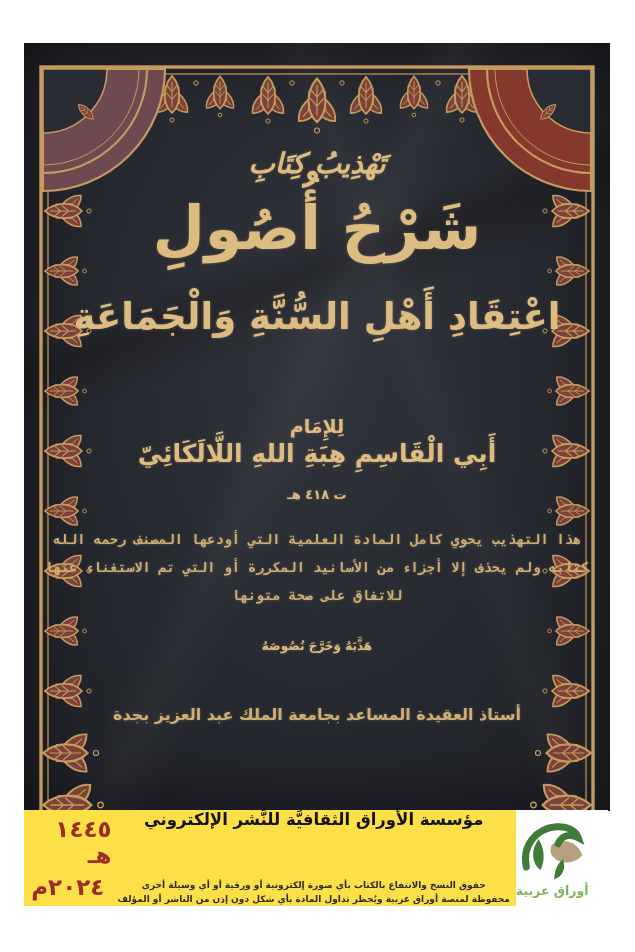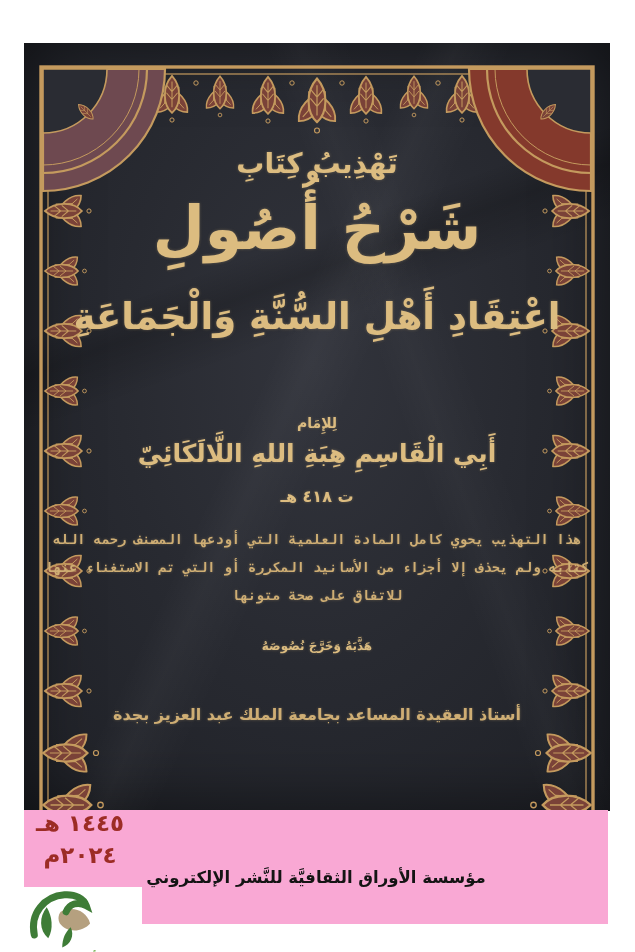--- a/index.html
+++ b/index.html
@@ -13,34 +13,34 @@
   .cover .crease{position:absolute;inset:0;
          background:
            linear-gradient(115deg, transparent 42%, rgba(255,255,255,.03) 46%, transparent 52%),
            linear-gradient(70deg, transparent 60%, rgba(255,255,255,.025) 64%, transparent 70%),
            linear-gradient(160deg, transparent 30%, rgba(0,0,0,.18) 34%, transparent 40%);}
   svg.ornaments{position:absolute;inset:0;pointer-events:none;}
 
   
   .gtxt{position:absolute;left:0;right:0;text-align:center;direction:rtl;
         color:#dcbc80;text-shadow:0 0 3px rgba(220,188,128,.35);}
-  .series-title {top:104px;font-size:28px;font-weight:700;}
+  .series-title {top:104px;font-size:28px;font-weight:700;font-style:italic;}
   .main-title-1 {top:150px;font-size:60px;font-weight:700;letter-spacing:2px;}
   .main-title-2 {top:252px;font-size:37px;font-weight:700;}
-  .byline       {top:372px;font-size:14px;font-weight:700;}
+  .byline       {top:372px;font-size:19px;font-weight:700;}
   .author-name  {top:396px;font-size:25px;font-weight:700;}
-  .author-death {top:444px;font-size:16px;font-weight:700;letter-spacing:3px;}
+  .author-death {top:444px;font-size:13px;font-weight:700;letter-spacing:3px;}
   .desc         {top:484px;font-size:13.5px;line-height:28px;color:#cfae74;font-weight:700;font-family:Liberation Mono, monospace;}
   .editor-head  {top:596px;font-size:12px;font-weight:700;}
   .editor-name  {top:620px;font-size:25px;font-weight:700;}
   .editor-title {top:662px;font-size:16px;font-weight:700;color:#cfae74;}
 
   
-  .banner{position:absolute;left:24px;top:810px;width:584px;height:114px;
-          display:flex;flex-direction:column;background:#f9a8d4;}
+  .banner{position:absolute;left:24px;top:810px;width:584px;height:96px;
+          display:flex;flex-direction:row;background:#fde047;}
   .banner .dates{width:112px;display:flex;flex-direction:column;align-items:center;
           justify-content:center;gap:6px;direction:rtl;color:#9c2c25;font-weight:700;font-size:23px;}
   .banner .center{flex:1;display:flex;flex-direction:column;align-items:center;
           justify-content:space-between;direction:rtl;padding:0 6px;}
   .publisher-name{font-size:16.5px;font-weight:800;color:#141414;white-space:nowrap;}
   .rights{margin-top:9px;font-size:9px;font-weight:700;color:#2b2b2b;line-height:14px;
           text-align:center;white-space:nowrap;}
   .logo-box{width:118px;background:#ffffff;display:flex;flex-direction:column;
           align-items:flex-start;justify-content:center;}
   .logo-caption{margin-top:2px;font-size:12.5px;font-weight:700;color:#7cb35a;direction:rtl;}
@@ -148,20 +148,24 @@
 
   <div class="banner">
 
     <div class="dates">
       <div>١٤٤٥ هـ</div>
       <div>٢٠٢٤م</div>
     </div>
 
     <div class="center">
       <div class="publisher-name">مؤسسة الأوراق الثقافيَّة للنَّشر الإلكتروني</div>
+      <div class="rights">
+        <div>حقوق النسخ والانتفاع بالكتاب بأي صورة إلكترونية أو ورقية أو أي وسيلة أخرى</div>
+        <div>محفوظة لمنصة أوراق عربية ويُحظر تداول المادة بأي شكل دون إذن من الناشر أو المؤلف</div>
+      </div>
     </div>
 
     <div class="logo-box">
       <svg width="78" height="62" viewBox="0 0 100 80">
         <path d="M47,32 C62,24 80,30 85,47 C73,60 54,58 46,47 C43,42 44,36 47,32 Z" fill="#b5a07f"></path>
         <path d="M13,62 C7,34 26,12 52,10 C66,9 77,15 80,24 C69,18 58,22 54,32" fill="none" stroke="#3e7c37" stroke-width="9" stroke-linecap="round"></path>
         <path d="M29,26 C19,38 19,56 31,66 C38,54 36,37 29,26 Z" fill="#3e7c37"></path>
         <path d="M60,52 C65,63 60,74 49,78 C49,67 53,58 60,52 Z" fill="#3e7c37"></path>
       </svg>
       <div class="logo-caption">أوراق عربية</div>

